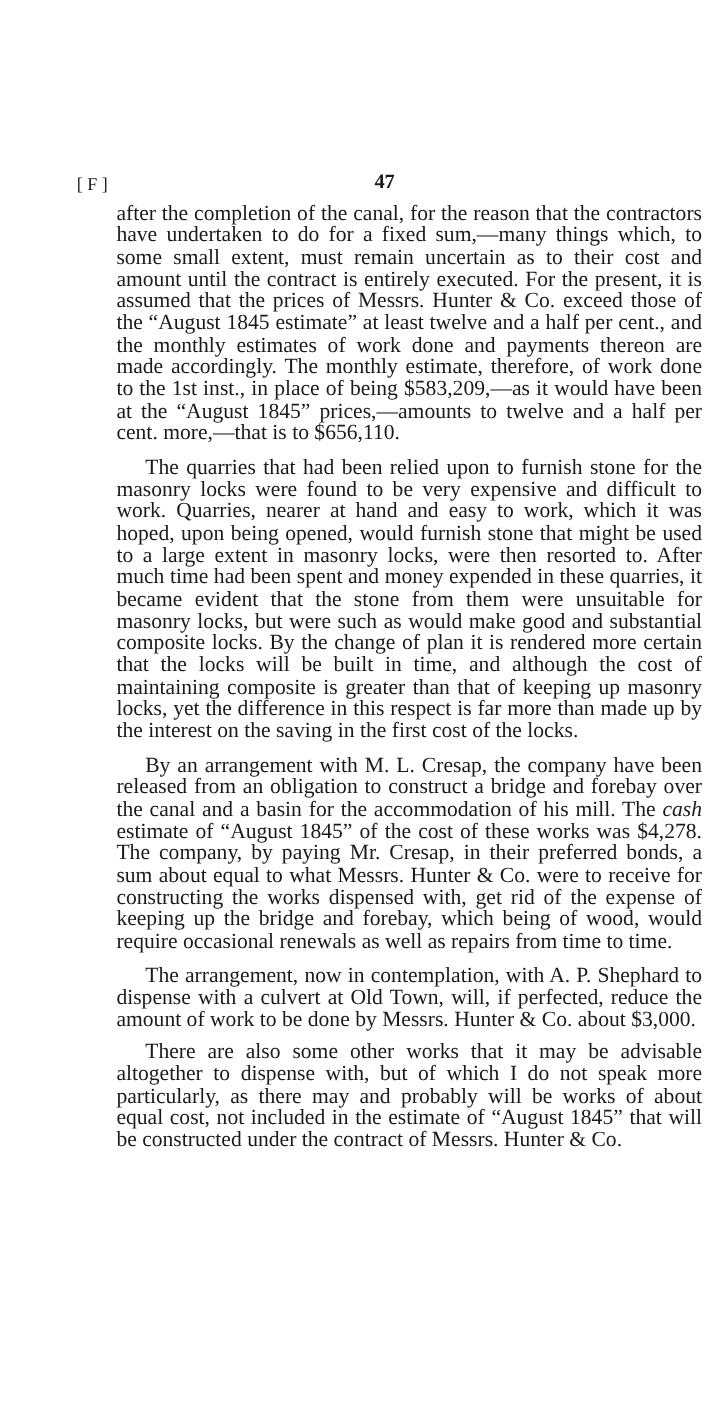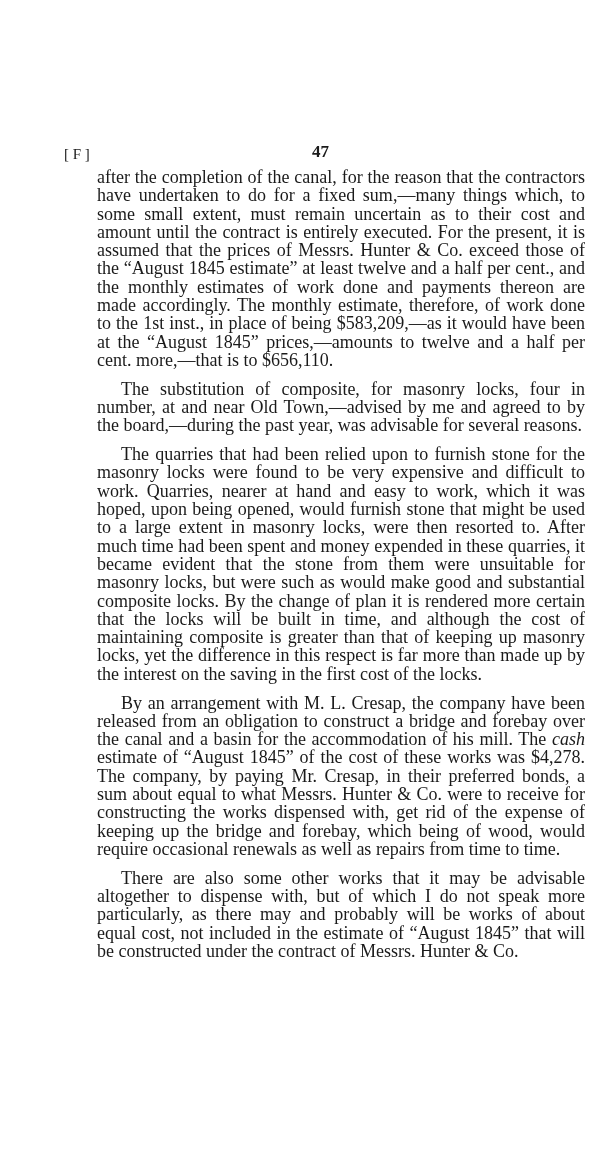--- a/index.html
+++ b/index.html
@@ -15,18 +15,18 @@
 </style>
 </head>
 <body>
 
 <div class="page">
   <div class="header-left">[ F ]</div>
   <div class="page-number">47</div>
 
   <div class="body-text">
     <p class="first">after the completion of the canal, for the reason that the contractors have undertaken to do for a fixed sum,—many things which, to some small extent, must remain uncertain as to their cost and amount until the contract is entirely executed. For the present, it is assumed that the prices of Messrs. Hunter &amp; Co. exceed those of the “August 1845 estimate” at least twelve and a half per cent., and the monthly estimates of work done and payments thereon are made accordingly. The monthly estimate, therefore, of work done to the 1st inst., in place of being $583,209,—as it would have been at the “August 1845” prices,—amounts to twelve and a half per cent. more,—that is to $656,110.</p>
-    <p>The substitution of composite, for masonry locks, four in number, at and near Old Town,—advised by me and agreed to by the board,—during the past year, was advisable for several reasons.</p>
     <p>The quarries that had been relied upon to furnish stone for the masonry locks were found to be very expensive and difficult to work. Quarries, nearer at hand and easy to work, which it was hoped, upon being opened, would furnish stone that might be used to a large extent in masonry locks, were then resorted to. After much time had been spent and money expended in these quarries, it became evident that the stone from them were unsuitable for masonry locks, but were such as would make good and substantial composite locks. By the change of plan it is rendered more certain that the locks will be built in time, and although the cost of maintaining composite is greater than that of keeping up masonry locks, yet the difference in this respect is far more than made up by the interest on the saving in the first cost of the locks.</p>
     <p><span>By an arrangement with M. L. Cresap, the company have been released from an obligation to construct a bridge and forebay over the canal and a basin for the accommodation of his mill. The </span><em>cash</em><span> estimate of “August 1845” of the cost of these works was $4,278. The company, by paying Mr. Cresap, in their preferred bonds, a sum about equal to what Messrs. Hunter &amp; Co. were to receive for constructing the works dispensed with, get rid of the expense of keeping up the bridge and forebay, which being of wood, would require occasional renewals as well as repairs from time to time.</span></p>
+    <p class="p4">The arrangement, now in contemplation, with A. P. Shephard to dispense with a culvert at Old Town, will, if perfected, reduce the amount of work to be done by Messrs. Hunter &amp; Co. about $3,000.</p>
     <p>There are also some other works that it may be advisable altogether to dispense with, but of which I do not speak more particularly, as there may and probably will be works of about equal cost, not included in the estimate of “August 1845” that will be constructed under the contract of Messrs. Hunter &amp; Co.</p>
   </div>
 </div>
 
 </body></html>

